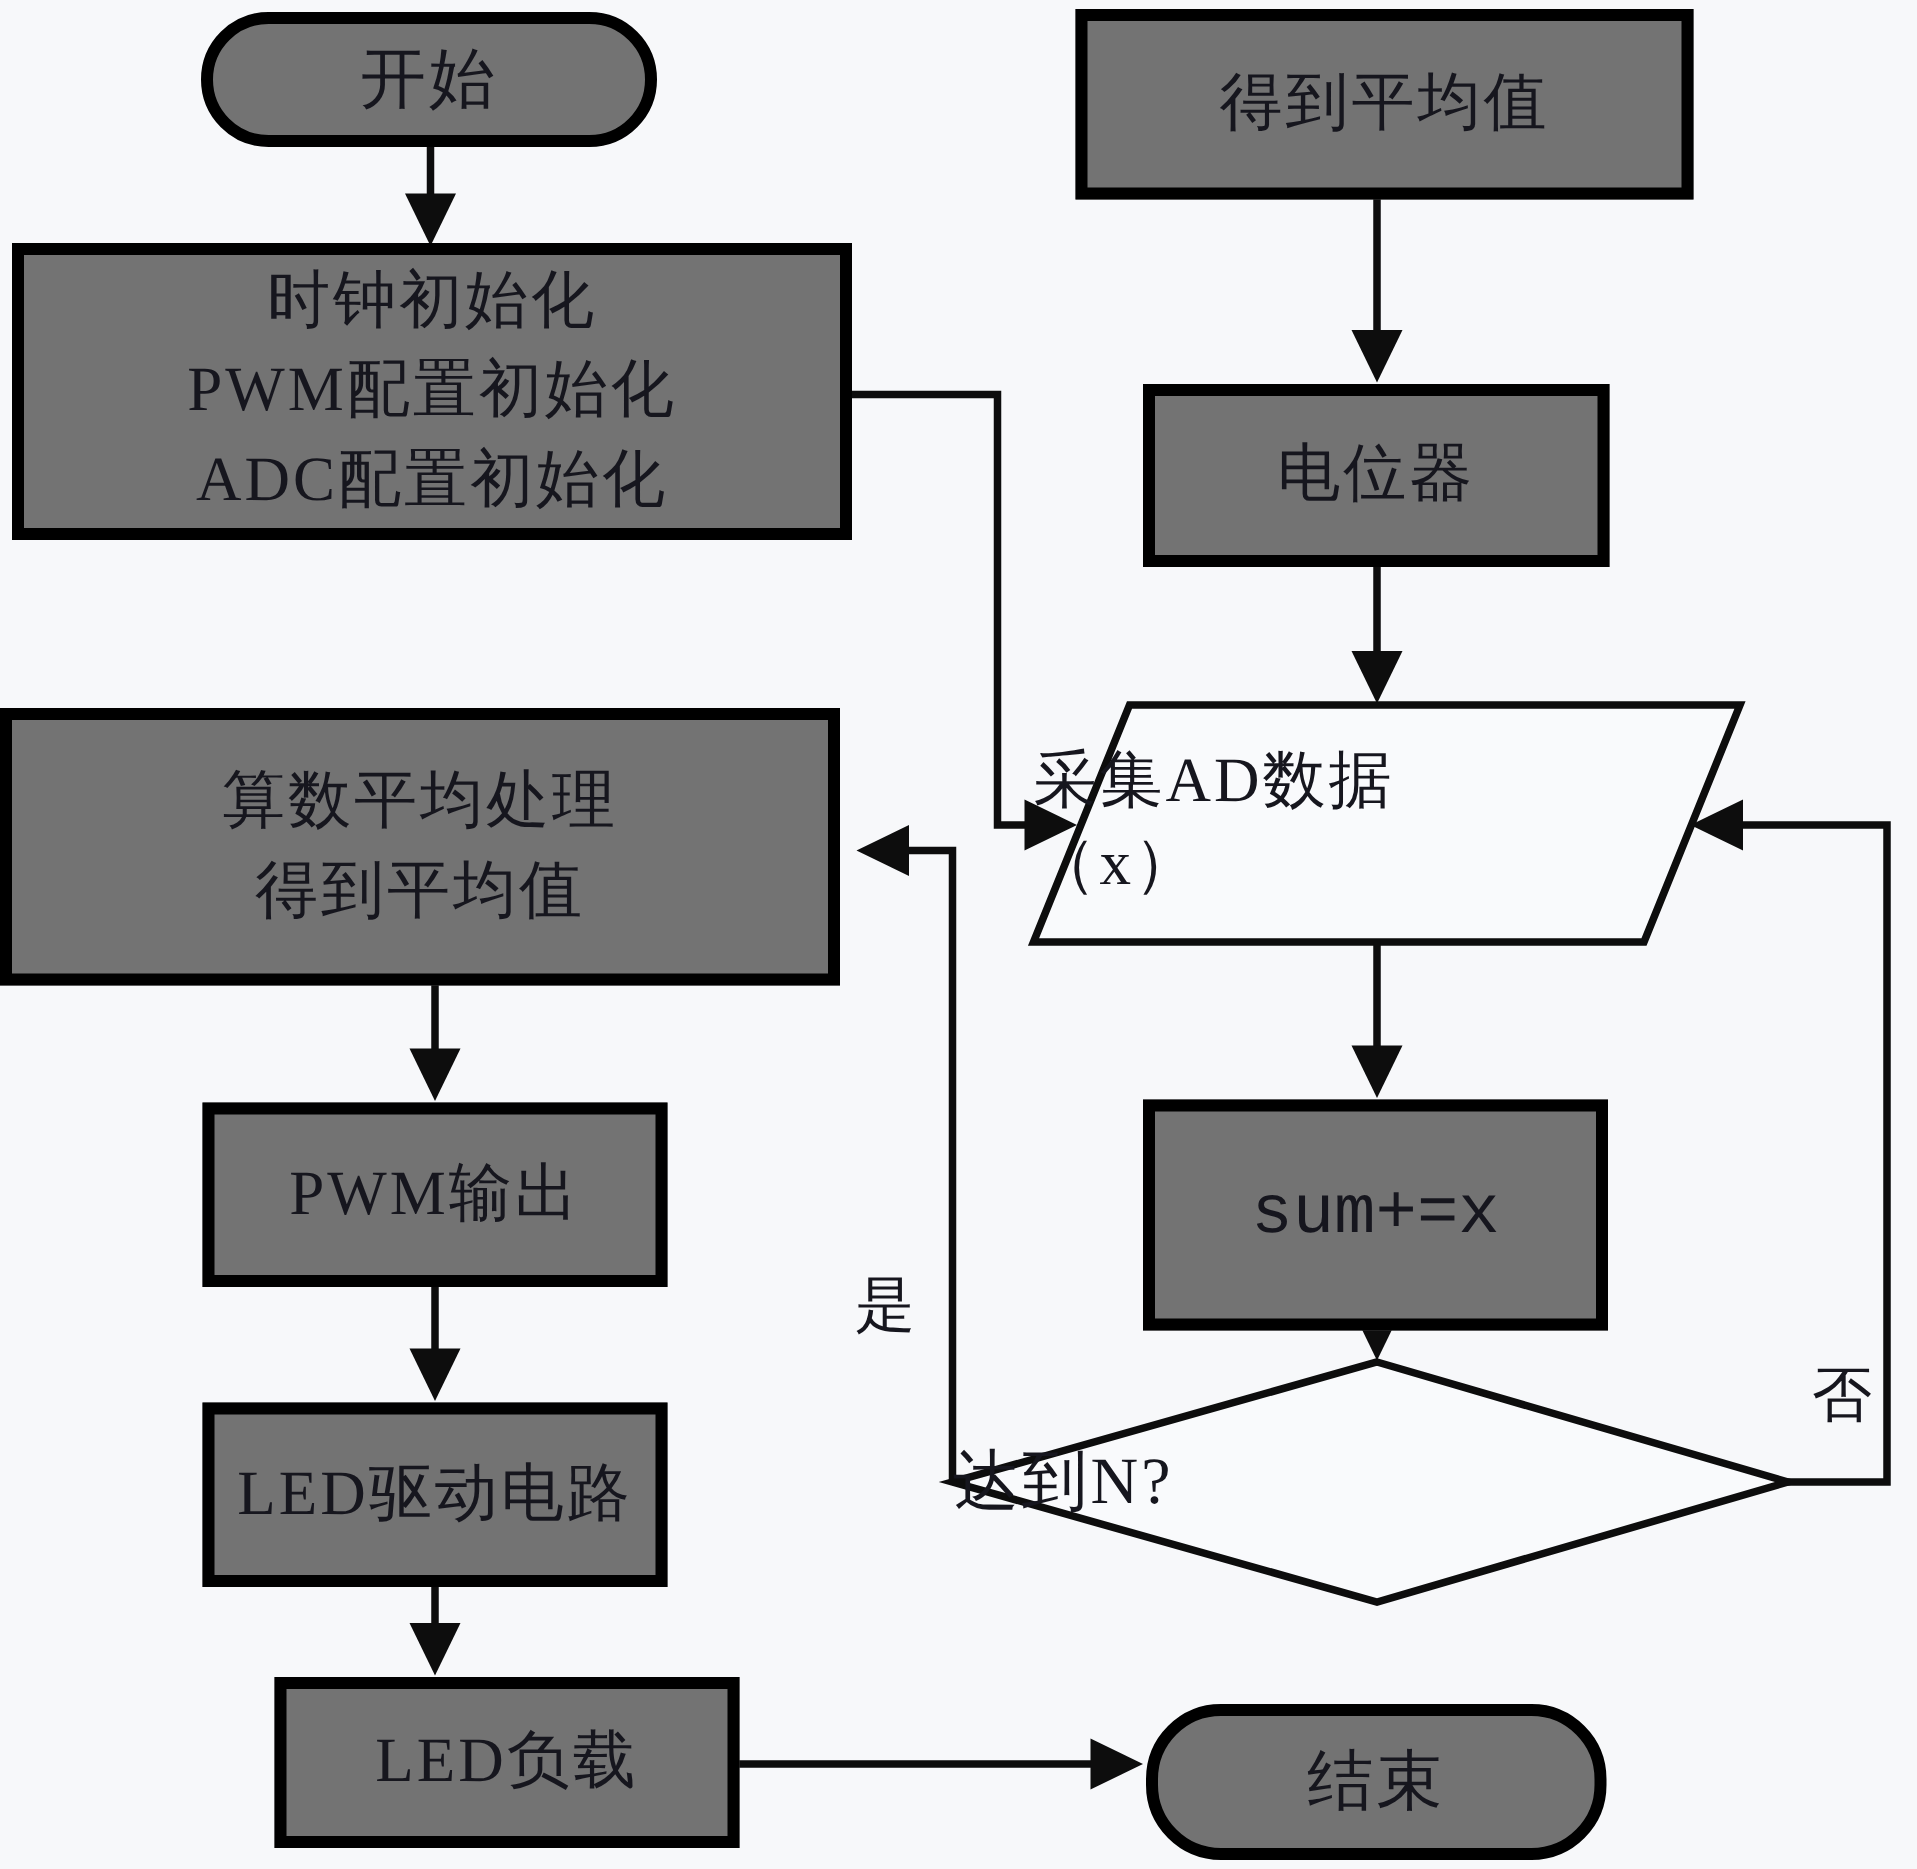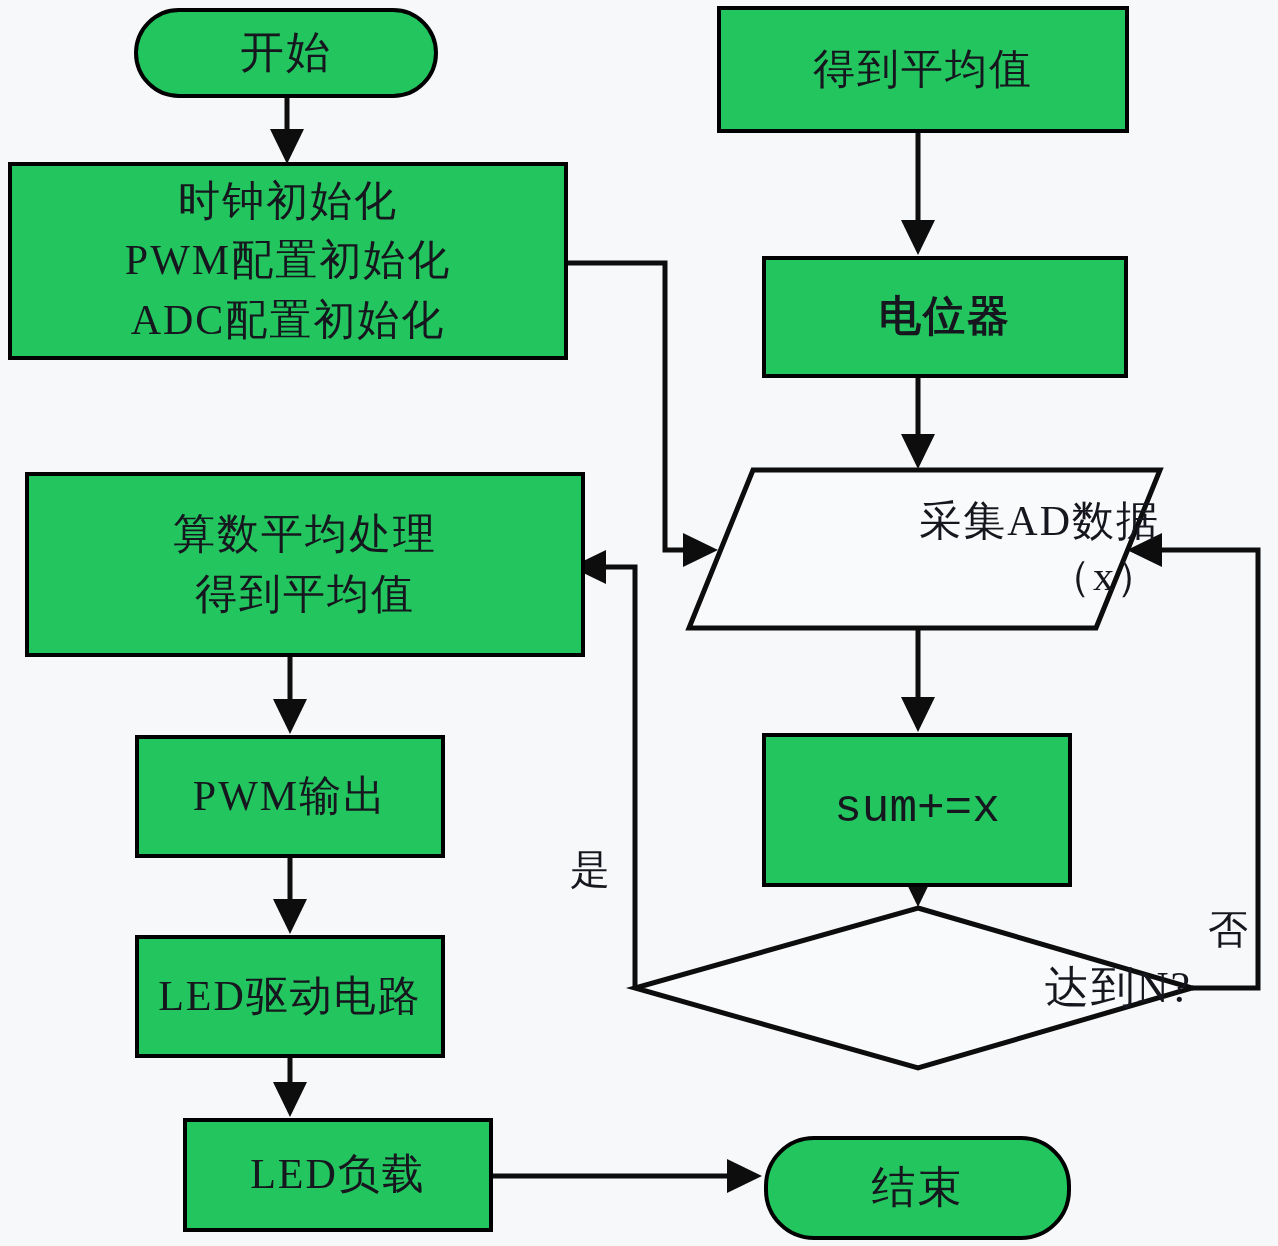--- a/index.html
+++ b/index.html
@@ -13,57 +13,57 @@
     color: #16161e;
   }
   svg.wires { position: absolute; left: 0; top: 0; width: 1278px; height: 1246px; }
   svg.wires line, svg.wires polyline { stroke: #0d0d0d; stroke-width: 5; fill: none; }
   svg.wires polygon.head { fill: #0d0d0d; stroke: none; }
   svg.wires polygon.shape { fill: #f9fafc; stroke: #0d0d0d; stroke-width: 5; }
 
   .node {
     position: absolute;
     box-sizing: border-box;
-    background: #22c55e;
-    border: 4px solid #000000;
+    background: #737373;
+    border: 8px solid #000000;
     display: flex;
     flex-direction: column;
     align-items: center;
     justify-content: center;
     text-align: center;
     font-size: 42px;
     line-height: 1.42;
     letter-spacing: 2px;
   }
   .stadium { border-radius: 50px; }
   .overlay {
     position: absolute;
     display: flex;
     flex-direction: column;
-    align-items: flex-end;
+    align-items: flex-start;
     justify-content: center;
     text-align: center;
     font-size: 42px;
     line-height: 1.32;
     letter-spacing: 2px;
     background: transparent;
     border: none;
     pointer-events: none;
   }
   .edge-label {
     position: absolute;
     font-size: 40px;
     line-height: 1;
   }
 
   .n-start   { left: 134px; top: 8px;    width: 304px; height: 90px;  font-size: 44px; }
   .n-init    { left: 8px;   top: 162px;  width: 560px; height: 198px; }
   .n-manual  { left: 717px; top: 6px;    width: 412px; height: 127px; }
-  .n-pot     { left: 762px; top: 256px;  width: 366px; height: 122px; font-weight: bold; }
-  .n-avg     { left: 25px;   top: 472px;  width: 560px; height: 185px; }
+  .n-pot     { left: 762px; top: 256px;  width: 311px; height: 122px; }
+  .n-avg     { left: 0;   top: 472px;  width: 560px; height: 185px; }
   .n-sum     { left: 762px; top: 733px;  width: 310px; height: 154px;
                font-family: "Liberation Mono", "DejaVu Sans Mono", monospace;
                font-size: 46px; letter-spacing: 0; }
   .n-pwm     { left: 135px; top: 735px;  width: 310px; height: 123px; }
   .n-driver  { left: 135px; top: 935px;  width: 310px; height: 123px; }
   .n-load    { left: 135px; top: 1118px; width: 310px; height: 114px; margin-left: 48px; }
   .n-end     { left: 764px; top: 1136px; width: 307px; height: 104px;  font-size: 44px; }
 
   .t-para     { left: 689px; top: 470px; width: 471px; height: 158px; }
   .t-decision { left: 635px; top: 908px; width: 557px; height: 160px; font-size: 44px; }

